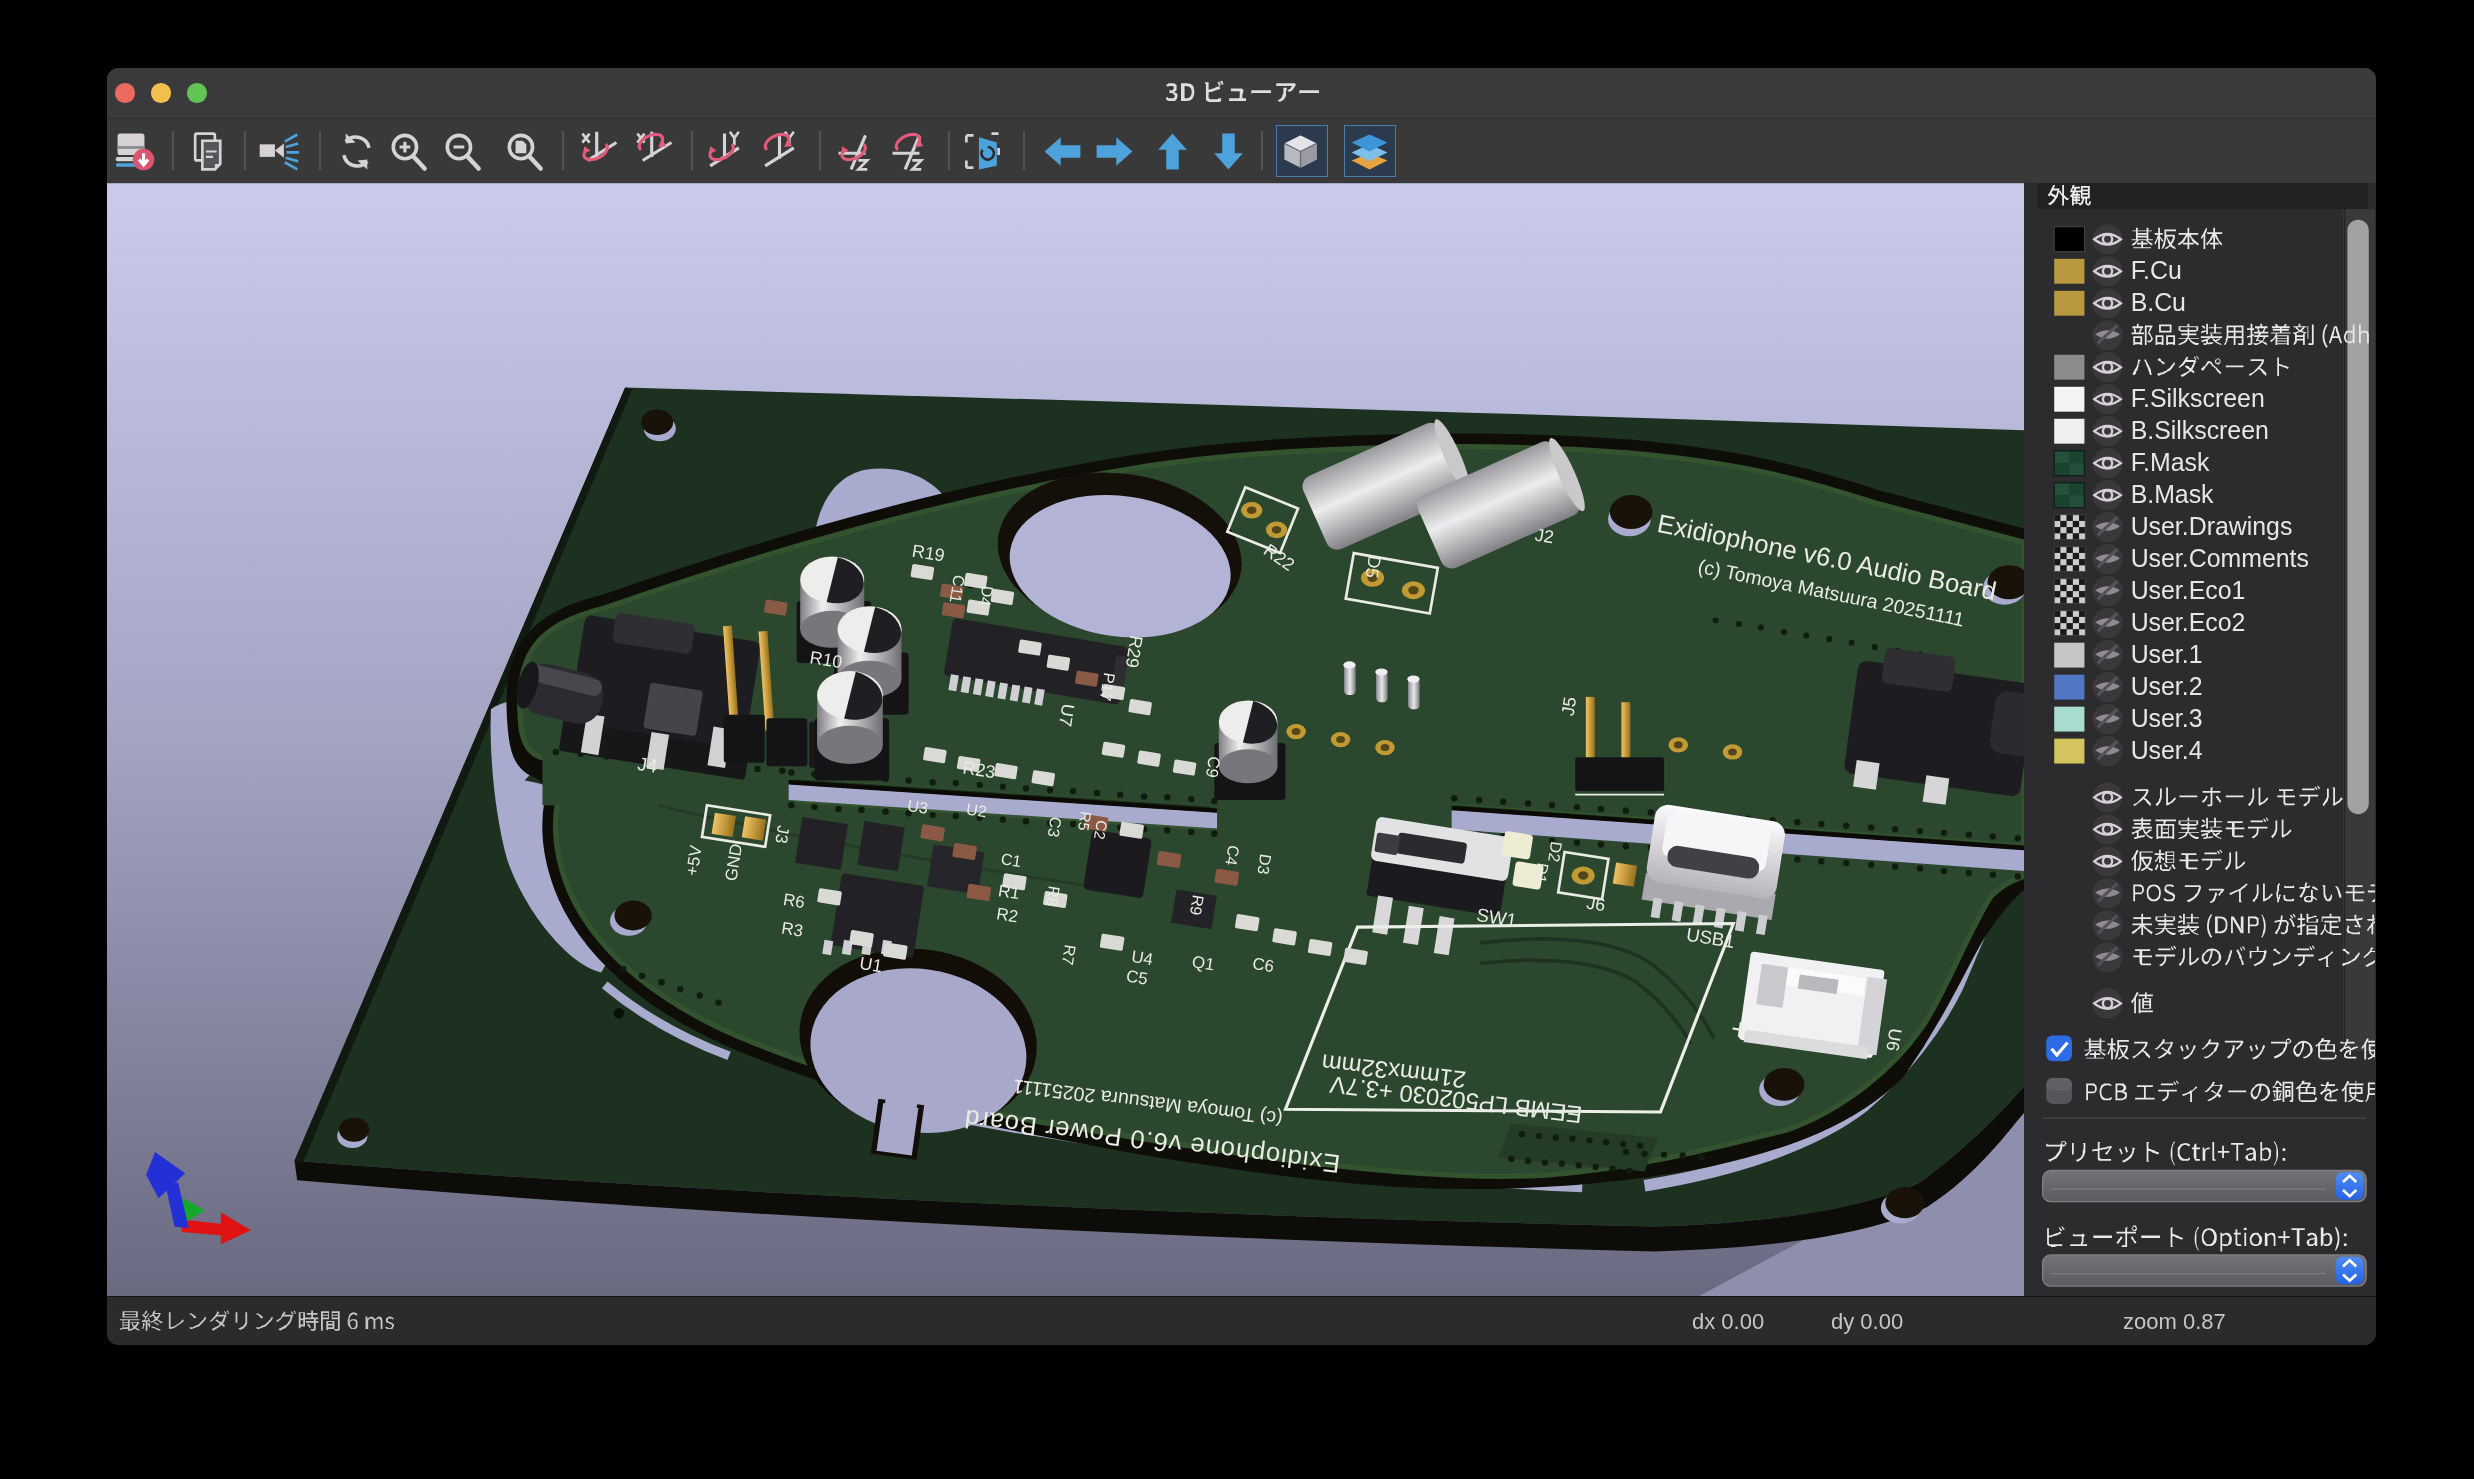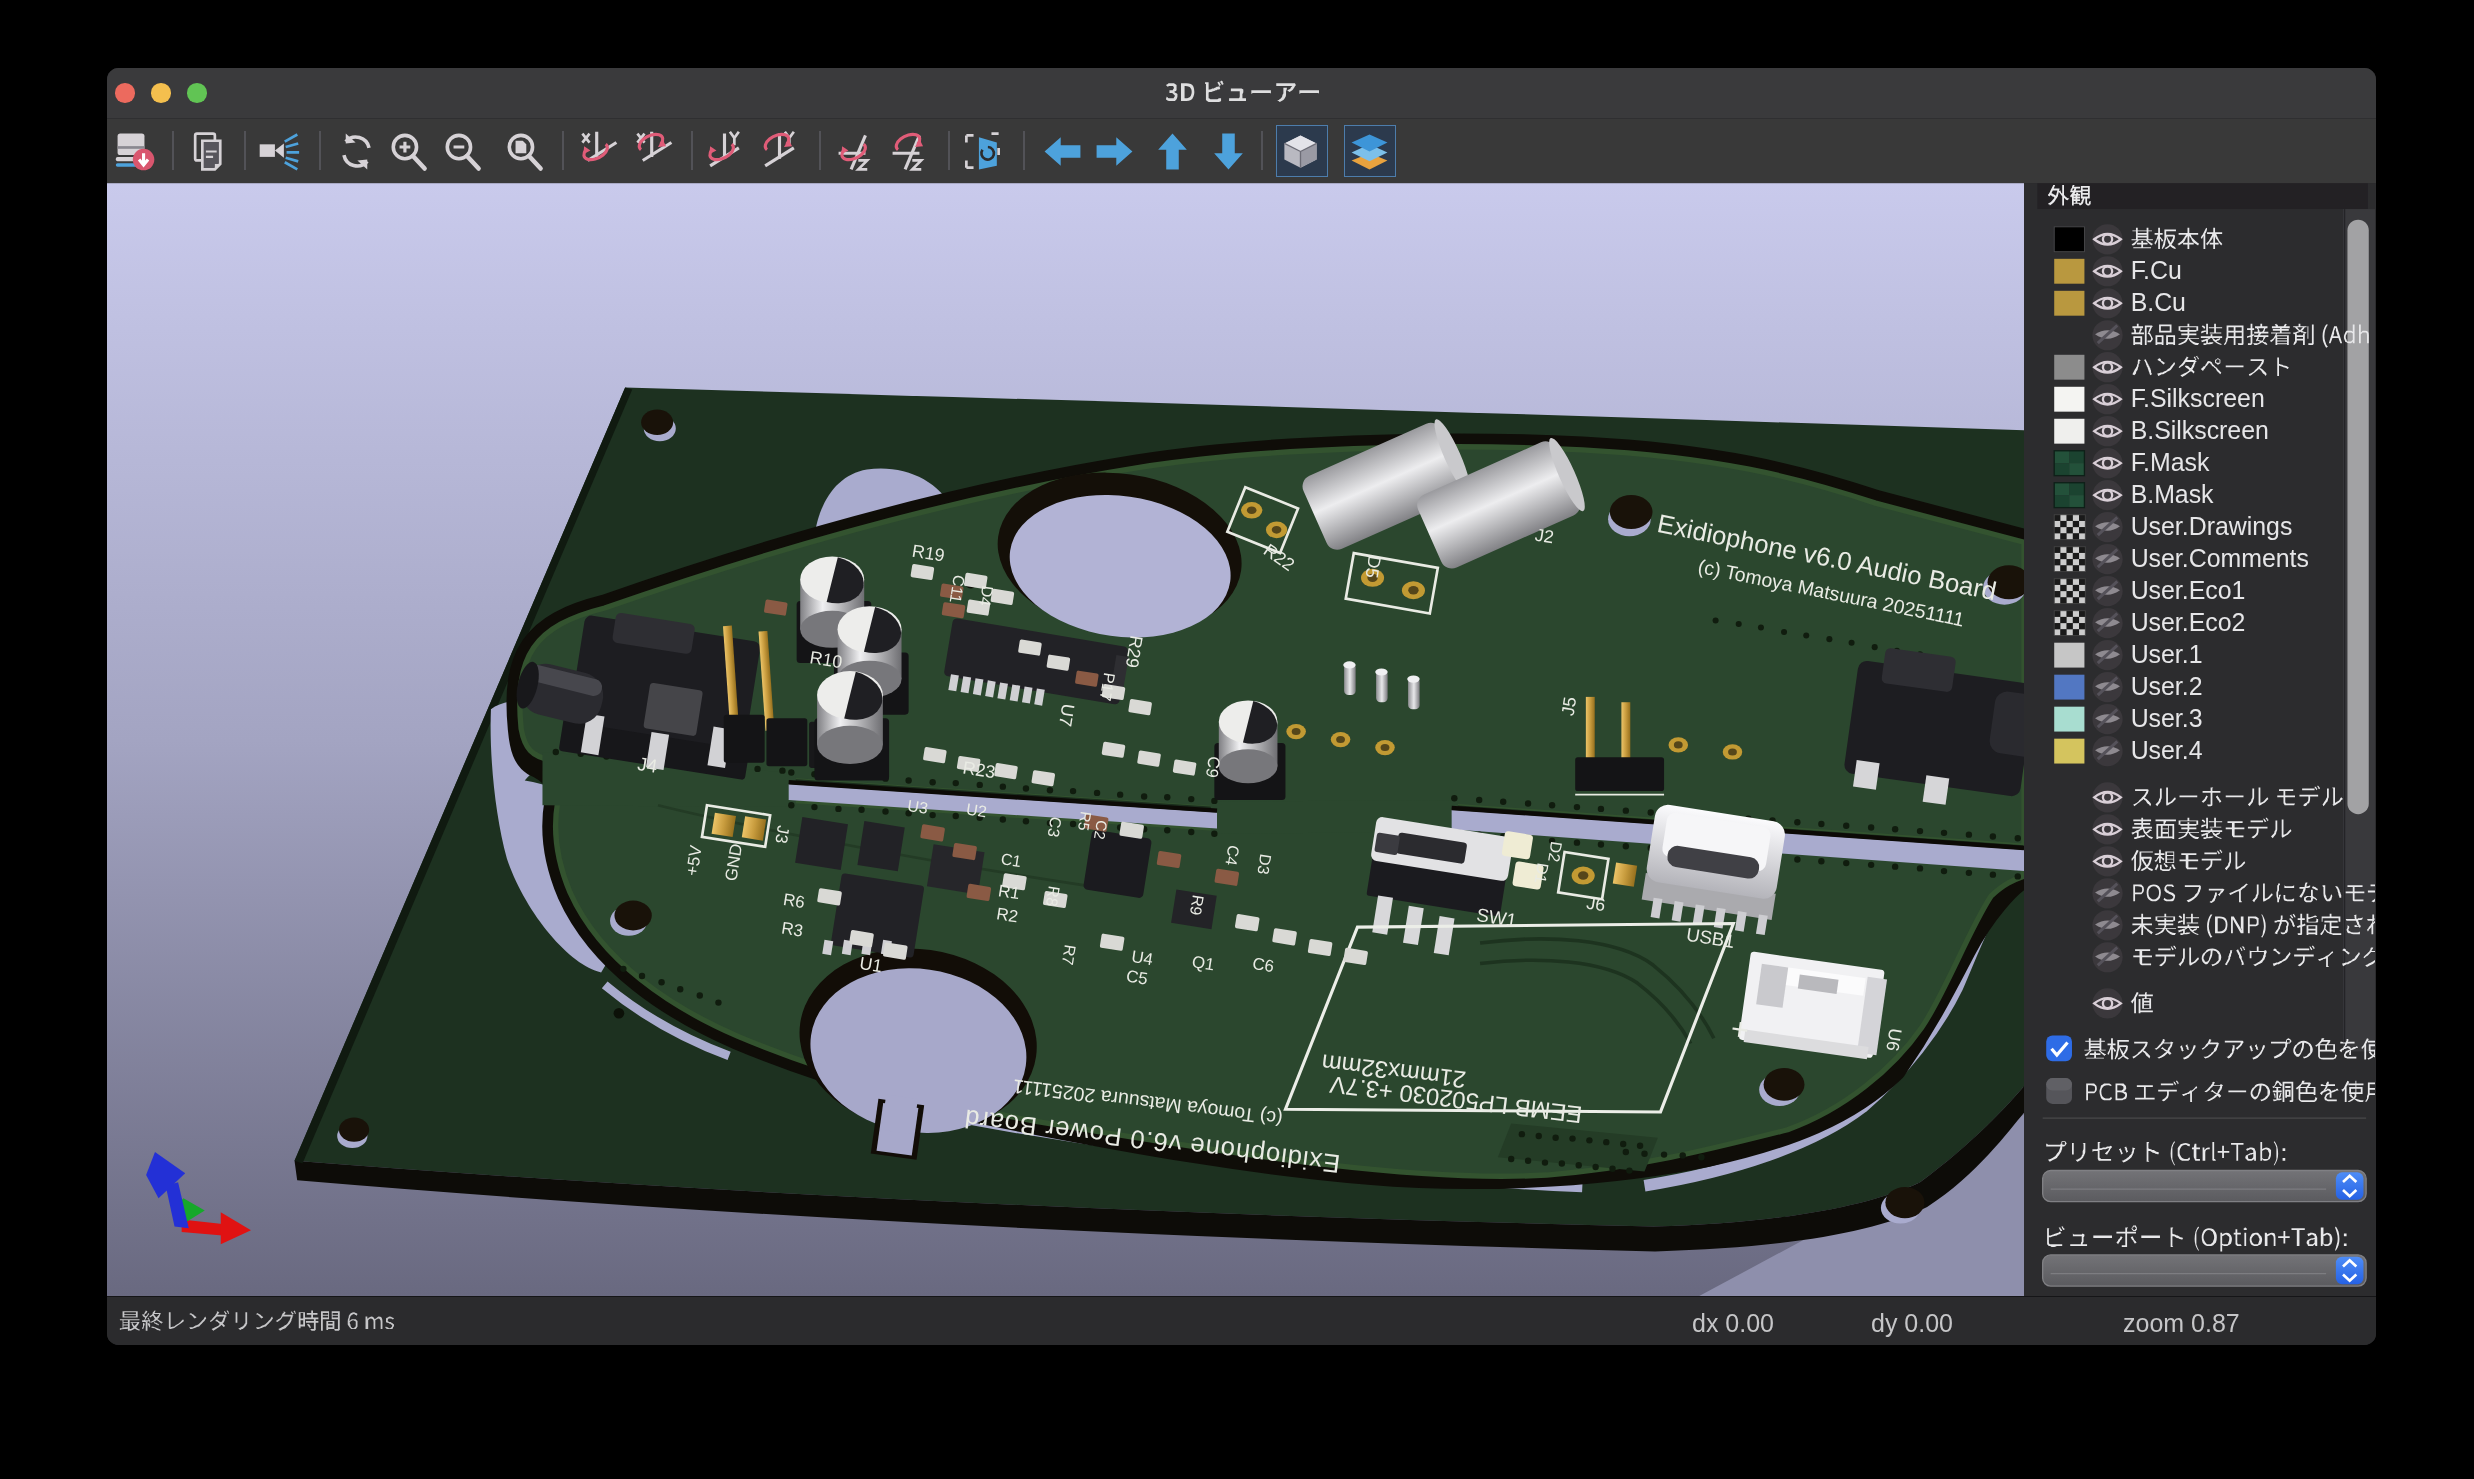--- a/index.html
+++ b/index.html
@@ -5,21 +5,21 @@
 #win{position:absolute;left:107px;top:68px;width:2269px;height:1277px;border-radius:11.6px;background:#2c2c2e;overflow:hidden}
 #titlebar{position:absolute;left:0;top:0;width:100%;height:50px;background:#3a3a3c}
 #toolbar{position:absolute;left:0;top:50px;width:100%;height:65px;background:#393939;border-top:1.8px solid #2f2f31}
 #main{position:absolute;left:0;top:115px;width:100%;height:1114px;background:#2c2c2e}
 #vp{position:absolute;left:0;top:0;width:1917px;height:1114px}
 #panel{position:absolute;left:1917px;top:0;width:351px;height:1114px;background:#2c2c2e;overflow:hidden}
 #statusbar{position:absolute;left:0;top:1228px;width:100%;height:49px;background:#2b2b2d;border-top:1.8px solid #151517}
 .tl{position:absolute;top:15px;width:19.6px;height:19.6px;border-radius:50%}
 .sep{position:absolute;top:12.4px;width:1.8px;height:39px;background:#525257}
 .icon{position:absolute;top:10.7px}
-.st{position:absolute;top:11.6px;color:#c6c6c8;font-size:25px}
+.st{position:absolute;top:11.6px;color:#c6c6c8;font-size:22px}
 </style></head><body>
 <div id="win">
  <div id="titlebar">
 <div class="tl" style="left:8px;background:#ec6a5e"></div>
 <div class="tl" style="left:44px;background:#f4bf4e"></div>
 <div class="tl" style="left:80px;background:#61c454"></div>
 <svg style="position:absolute;left:1058px;top:0" width="178" height="50" viewBox="0 0 200 56">
         <g transform="translate(0,37)">
           <path d="M7 0Q6 0 5 0Q3 -0 2 -1Q1 -2 1 -2L2 -5Q3 -4 4 -3Q6 -3 7 -3Q8 -3 9 -3Q10 -3 10 -4Q11 -5 11 -6Q11 -7 10 -7Q10 -8 8 -9Q7 -9 5 -9V-12Q7 -12 8 -12Q9 -12 9 -13Q10 -14 10 -15Q10 -16 9 -17Q8 -17 7 -17Q6 -17 5 -17Q4 -17 3 -16L1 -18Q3 -19 4 -20Q5 -20 7 -20Q9 -20 10 -20Q12 -19 13 -18Q13 -17 13 -15Q13 -13 13 -12Q12 -11 10 -10V-10Q11 -10 12 -9Q13 -9 14 -8Q14 -7 14 -5Q14 -4 13 -2Q12 -1 11 -0Q9 0 7 0Z M18 0V-20H24Q27 -20 29 -19Q31 -18 32 -16Q33 -13 33 -10Q33 -7 32 -5Q31 -2 29 -1Q27 0 24 0ZM22 -3H23Q25 -3 27 -4Q28 -4 29 -6Q30 -8 30 -10Q30 -13 29 -14Q28 -16 27 -16Q25 -17 23 -17H22Z M61 -22Q61 -21 61 -21Q62 -20 62 -19Q63 -18 63 -18L61 -17Q60 -18 60 -19Q59 -20 59 -21ZM64 -23Q64 -22 65 -22Q65 -21 65 -20Q66 -20 66 -19L64 -18Q64 -19 63 -20Q62 -21 62 -22ZM49 -21Q49 -20 49 -19Q49 -19 49 -18Q49 -18 49 -17Q49 -16 49 -14Q49 -13 49 -11Q49 -10 49 -8Q49 -7 49 -6Q49 -5 49 -4Q49 -3 49 -3Q50 -3 51 -2Q51 -2 52 -2Q53 -2 54 -2Q55 -2 56 -2Q57 -2 59 -2Q60 -3 61 -3Q62 -3 63 -3V0Q62 1 60 1Q59 1 57 1Q55 1 54 1Q52 1 51 1Q50 1 49 1Q47 0 46 -1Q46 -1 46 -3Q46 -4 46 -5Q46 -6 46 -8Q46 -10 46 -11Q46 -13 46 -14Q46 -15 46 -17Q46 -18 46 -18Q46 -18 46 -19Q45 -19 45 -20Q45 -20 45 -21ZM47 -12Q49 -13 50 -13Q52 -13 53 -14Q55 -14 56 -15Q57 -15 58 -16Q59 -16 60 -16Q60 -17 61 -17L62 -14Q62 -14 61 -13Q60 -13 59 -13Q58 -12 57 -12Q55 -11 54 -11Q52 -10 50 -10Q49 -9 47 -9Z M88 -13Q88 -13 88 -12Q88 -12 88 -12Q88 -11 88 -10Q88 -9 87 -8Q87 -7 87 -6Q87 -4 87 -3Q87 -2 86 -2H83Q83 -2 83 -3Q84 -4 84 -5Q84 -6 84 -7Q84 -8 84 -9Q84 -10 84 -11Q84 -11 83 -11Q82 -11 81 -11Q80 -11 79 -11Q78 -11 78 -11Q77 -11 77 -11Q76 -11 75 -11Q75 -11 74 -11V-14Q75 -14 75 -14Q75 -14 76 -14Q76 -14 77 -14Q77 -14 78 -14Q79 -14 79 -14Q80 -14 81 -14Q82 -14 83 -14Q84 -14 84 -14Q84 -14 85 -14Q85 -14 85 -14Q86 -14 86 -14ZM72 -3Q72 -3 73 -3Q74 -3 74 -3Q75 -3 76 -3Q77 -3 78 -3Q80 -3 82 -3Q83 -3 85 -3Q86 -3 87 -3Q88 -3 89 -3Q89 -3 90 -3Q91 -3 91 -3V0Q91 0 90 0Q90 0 89 0Q89 0 89 0Q88 0 87 0Q86 0 85 0Q83 0 81 0Q80 0 78 0Q77 0 76 0Q75 0 74 0Q74 0 73 0Q72 0 72 0Z M97 -12Q98 -12 99 -12Q99 -12 100 -12Q101 -12 102 -12Q102 -12 103 -12Q104 -12 105 -12Q107 -12 108 -12Q109 -12 110 -12Q112 -12 113 -12Q114 -12 115 -12Q116 -12 116 -12Q117 -12 118 -12Q119 -12 119 -12V-8Q119 -9 118 -9Q117 -9 116 -9Q116 -9 115 -9Q114 -9 113 -9Q112 -9 110 -9Q109 -9 108 -9Q107 -9 105 -9Q104 -9 103 -9Q102 -9 102 -9Q100 -9 99 -9Q98 -9 97 -8Z M147 -18Q147 -18 147 -18Q147 -17 146 -17Q146 -16 145 -15Q144 -13 143 -12Q141 -11 140 -10L137 -12Q138 -12 139 -13Q140 -13 141 -14Q141 -15 142 -16Q142 -16 143 -17Q142 -17 141 -17Q141 -17 139 -17Q138 -17 137 -17Q135 -17 134 -17Q133 -17 131 -17Q130 -17 129 -17Q129 -17 128 -17Q127 -17 127 -17Q126 -17 125 -17V-20Q126 -20 127 -20Q127 -20 128 -20Q129 -20 129 -20Q130 -20 132 -20Q133 -20 134 -20Q136 -20 137 -20Q139 -20 140 -20Q141 -20 142 -20Q143 -20 143 -20Q143 -20 144 -20Q144 -20 145 -20Q145 -20 146 -20ZM137 -15Q137 -13 136 -11Q136 -9 136 -7Q136 -5 135 -4Q134 -2 133 -1Q131 0 129 1L126 -1Q127 -1 128 -1Q128 -2 129 -2Q130 -3 131 -4Q132 -5 132 -7Q133 -8 133 -9Q133 -11 133 -12Q133 -13 133 -13Q133 -14 133 -15Z M151 -12Q152 -12 153 -12Q153 -12 154 -12Q155 -12 156 -12Q156 -12 157 -12Q158 -12 159 -12Q161 -12 162 -12Q163 -12 164 -12Q166 -12 167 -12Q168 -12 169 -12Q170 -12 170 -12Q171 -12 172 -12Q173 -12 173 -12V-8Q173 -9 172 -9Q171 -9 170 -9Q170 -9 169 -9Q168 -9 167 -9Q166 -9 164 -9Q163 -9 162 -9Q161 -9 159 -9Q158 -9 157 -9Q156 -9 156 -9Q154 -9 153 -9Q152 -9 151 -8Z" fill="#dededf"></path>
         </g>
@@ -963,16 +963,16 @@
           <path d="M359,1219 l7.5,-7 l7.5,7 M359,1228 l7.5,7 l7.5,-7" stroke="#fff" stroke-width="3" fill="none"></path>
 </svg></div>
     </div>
  <div id="statusbar">
 <svg style="position:absolute;left:11.6px;top:0" width="356" height="49" viewBox="0 0 400 55">
         <g transform="translate(0,36)">
           <path d="M6 -16V-14H19V-16ZM6 -19V-17H19V-19ZM4 -20H21V-13H4ZM1 -11H23V-10H1ZM13 -8H21V-7H13ZM5 -8H11V-7H5ZM5 -5H11V-4H5ZM15 -7Q16 -4 19 -2Q21 -0 24 1Q24 1 24 1Q23 1 23 1Q23 2 23 2Q20 1 17 -1Q15 -3 14 -6ZM21 -8H21L22 -8L23 -8Q22 -5 20 -3Q19 -1 17 -0Q15 1 13 2Q13 2 12 1Q12 1 12 0Q13 -0 15 -1Q16 -2 17 -3Q18 -4 19 -5Q20 -6 21 -8ZM1 -1Q2 -1 4 -1Q6 -2 7 -2Q9 -2 11 -2L11 -1Q8 -0 6 0Q3 0 1 1ZM10 -11H12V2H10ZM4 -11H5V-1H4Z M39 -7 40 -8Q41 -7 42 -7Q43 -6 44 -6Q45 -5 45 -5L44 -4Q44 -4 43 -5Q42 -5 41 -6Q40 -6 39 -7ZM36 -2 37 -3Q39 -3 40 -2Q41 -2 43 -1Q44 -1 45 -0Q46 0 47 1L46 2Q45 1 43 1Q42 -0 40 -1Q38 -1 36 -2ZM40 -21 41 -21Q41 -19 39 -17Q38 -14 35 -13Q35 -13 35 -13Q35 -13 35 -13Q34 -14 34 -14Q35 -15 37 -16Q38 -17 38 -19Q39 -20 40 -21ZM39 -18H46V-17H38ZM46 -18H46L46 -18L47 -18Q46 -15 45 -13Q43 -11 41 -9Q38 -8 36 -7Q36 -7 36 -7Q36 -7 35 -8Q35 -8 35 -8Q37 -9 39 -10Q41 -12 43 -14Q45 -16 46 -18ZM39 -17Q40 -15 42 -13Q43 -11 45 -10Q47 -9 49 -8Q49 -8 49 -7Q49 -7 48 -7Q48 -7 48 -6Q46 -7 44 -9Q42 -10 40 -12Q39 -14 37 -16ZM30 -21 32 -20Q31 -19 31 -18Q30 -17 29 -17Q29 -16 28 -15L27 -16Q28 -16 28 -17Q29 -18 29 -19Q30 -20 30 -21ZM33 -18 34 -17Q33 -16 32 -14Q31 -13 30 -11Q29 -10 28 -9L27 -9Q28 -10 29 -11Q29 -12 30 -14Q31 -15 32 -16Q32 -17 33 -18ZM26 -16 27 -17Q28 -16 28 -16Q29 -15 30 -14Q30 -14 31 -13L30 -12Q29 -12 29 -13Q28 -14 27 -14Q27 -15 26 -16ZM32 -12 33 -13Q34 -12 34 -11Q35 -10 35 -9Q35 -9 35 -8L34 -7Q34 -8 34 -9Q33 -10 33 -11Q32 -12 32 -12ZM26 -10Q27 -10 30 -10Q32 -10 34 -10L34 -9Q32 -8 30 -8Q28 -8 26 -8ZM32 -6 34 -7Q34 -6 35 -5Q35 -3 35 -2L34 -2Q34 -3 33 -4Q33 -5 32 -6ZM27 -7 29 -6Q29 -5 28 -3Q28 -1 27 -0Q27 -0 27 -0Q26 -0 26 -1Q26 -1 26 -1Q26 -2 27 -3Q27 -5 27 -7ZM30 -9H32V2H30Z M56 -1Q56 -1 56 -1Q56 -2 56 -2Q56 -2 56 -3Q56 -4 56 -6Q56 -7 56 -9Q56 -10 56 -12Q56 -13 56 -15Q56 -16 56 -16Q56 -17 56 -17Q56 -18 56 -18Q56 -18 56 -19H58Q58 -18 58 -18Q58 -17 58 -16Q58 -16 58 -15Q58 -14 58 -13Q58 -11 58 -10Q58 -9 58 -8Q58 -6 58 -5Q58 -4 58 -3Q58 -2 58 -2Q60 -3 62 -3Q63 -4 65 -5Q67 -6 69 -8Q70 -9 72 -11L73 -9Q70 -6 66 -4Q63 -1 58 0Q58 0 58 0Q57 0 57 0Z M81 -18Q81 -18 82 -17Q83 -17 84 -16Q85 -15 86 -14Q87 -14 87 -13L85 -12Q85 -12 84 -13Q83 -13 83 -14Q82 -15 81 -16Q80 -16 79 -17ZM79 -2Q81 -2 83 -2Q84 -3 86 -4Q87 -4 89 -5Q90 -6 92 -8Q94 -10 95 -11Q96 -13 97 -14L98 -12Q97 -11 96 -9Q95 -8 93 -6Q92 -5 90 -3Q88 -3 87 -2Q85 -1 84 -1Q82 0 80 0Z M119 -20Q119 -20 120 -19Q120 -18 121 -18Q121 -17 121 -17L120 -16Q119 -17 119 -18Q118 -19 118 -20ZM122 -21Q122 -21 123 -20Q123 -19 123 -19Q124 -18 124 -18L123 -17Q122 -18 122 -19Q121 -20 121 -21ZM110 -11Q111 -10 112 -9Q113 -8 115 -8Q116 -7 117 -6Q118 -5 119 -4L118 -2Q117 -3 116 -4Q115 -5 113 -6Q112 -7 111 -8Q109 -9 108 -9ZM121 -15Q121 -15 121 -15Q121 -14 120 -14Q120 -13 119 -11Q119 -10 118 -8Q117 -7 116 -6Q114 -3 112 -2Q109 0 106 2L104 0Q106 -1 108 -2Q110 -3 112 -4Q113 -5 114 -7Q115 -8 116 -9Q117 -11 117 -12Q118 -13 118 -14H109L110 -16H118Q118 -16 119 -16Q119 -16 119 -16ZM113 -19Q112 -19 112 -18Q112 -17 111 -17Q111 -16 110 -14Q108 -12 107 -11Q105 -9 103 -8L102 -9Q104 -10 105 -12Q107 -14 108 -15Q109 -17 110 -18Q110 -18 110 -19Q110 -19 110 -20Z M144 -19Q144 -19 144 -18Q144 -17 144 -17Q144 -16 144 -16Q144 -15 144 -14Q144 -13 144 -13Q144 -11 144 -9Q144 -7 144 -6Q143 -5 143 -4Q142 -3 142 -3Q141 -2 140 -1Q139 -0 138 0Q137 1 136 1L134 -1Q136 -1 137 -2Q139 -3 140 -4Q141 -5 141 -6Q142 -6 142 -7Q142 -8 142 -10Q142 -11 142 -13Q142 -13 142 -14Q142 -15 142 -16Q142 -16 142 -17Q142 -17 142 -18Q142 -19 142 -19ZM133 -19Q133 -18 133 -18Q133 -17 133 -17Q133 -17 133 -16Q133 -16 133 -15Q133 -14 133 -13Q133 -12 133 -11Q133 -10 133 -10Q133 -9 133 -9Q133 -8 133 -8Q133 -7 133 -7H131Q131 -7 131 -8Q131 -8 131 -9Q131 -9 131 -10Q131 -10 131 -11Q131 -12 131 -13Q131 -14 131 -15Q131 -16 131 -16Q131 -17 131 -17Q131 -17 131 -18Q131 -18 131 -19Z M156 -18Q156 -18 157 -17Q158 -17 159 -16Q160 -15 161 -14Q162 -14 162 -13L160 -12Q160 -12 159 -13Q158 -13 158 -14Q157 -15 156 -16Q155 -16 154 -17ZM154 -2Q156 -2 158 -2Q159 -3 161 -4Q162 -4 164 -5Q165 -6 167 -8Q169 -10 170 -11Q171 -13 172 -14L173 -12Q172 -11 171 -9Q170 -8 168 -6Q167 -5 165 -3Q163 -3 162 -2Q160 -1 159 -1Q157 0 155 0Z M194 -20Q194 -20 195 -19Q195 -18 196 -18Q196 -17 196 -17L195 -16Q194 -17 194 -18Q193 -19 193 -19ZM197 -21Q197 -21 198 -20Q198 -19 198 -19Q199 -18 199 -18L198 -17Q197 -18 197 -19Q196 -20 196 -20ZM196 -15Q196 -15 195 -14Q195 -14 195 -14Q195 -12 194 -11Q194 -9 193 -8Q192 -6 191 -5Q189 -3 187 -1Q184 0 181 2L179 0Q181 -1 183 -2Q185 -3 186 -4Q188 -5 189 -6Q190 -7 191 -9Q192 -10 192 -11Q193 -13 193 -14H184L185 -16Q185 -16 186 -16Q186 -16 188 -16Q189 -16 190 -16Q191 -16 191 -16Q192 -16 192 -16Q193 -16 193 -16Q194 -16 194 -16ZM187 -19Q187 -18 187 -18Q186 -17 186 -17Q186 -15 184 -14Q183 -12 182 -11Q180 -9 178 -8L176 -9Q178 -10 179 -11Q181 -12 182 -13Q183 -15 183 -16Q184 -17 184 -18Q185 -18 185 -18Q185 -19 185 -20Z M211 -18H223V-16H211ZM209 -13H224V-11H209ZM210 -9H224V-7H210ZM216 -21H218V-12H216ZM219 -12H221V-0Q221 1 221 1Q220 1 220 2Q219 2 218 2Q217 2 216 2Q216 2 216 1Q215 1 215 0Q216 0 217 0Q218 0 219 0Q219 0 219 0Q219 0 219 -0ZM211 -5 213 -6Q213 -5 214 -5Q215 -4 215 -3Q216 -2 216 -2L214 -1Q214 -1 214 -2Q213 -3 212 -4Q212 -5 211 -5ZM203 -19H209V-3H203V-5H207V-18H203ZM203 -12H208V-10H203ZM202 -19H204V-1H202Z M234 -6H241V-4H234ZM234 -9H242V-0H234V-2H240V-8H234ZM233 -9H235V1H233ZM228 -16H235V-15H228ZM240 -16H247V-15H240ZM246 -20H248V-0Q248 0 248 1Q247 1 247 2Q246 2 245 2Q244 2 243 2Q243 2 242 1Q242 1 242 1Q242 0 242 0Q243 0 243 0Q244 0 245 0Q245 0 245 0Q246 0 246 -0Q246 -0 246 -0ZM228 -20H236V-11H228V-13H235V-18H228ZM247 -20V-18H240V-13H247V-11H239V-20ZM227 -20H229V2H227Z M263 0Q262 0 261 -0Q260 -1 259 -2Q258 -3 257 -5Q257 -6 257 -9Q257 -11 258 -13Q258 -15 259 -16Q260 -18 261 -18Q262 -19 264 -19Q265 -19 266 -18Q267 -18 268 -17L267 -15Q266 -16 265 -16Q265 -17 264 -17Q263 -17 262 -16Q260 -15 260 -14Q259 -12 259 -9Q259 -6 260 -5Q260 -3 261 -2Q262 -1 263 -1Q264 -1 265 -2Q265 -3 266 -3Q266 -4 266 -6Q266 -7 266 -8Q266 -9 265 -9Q264 -10 263 -10Q262 -10 261 -9Q260 -9 259 -7L259 -9Q260 -10 260 -10Q261 -11 262 -11Q263 -11 263 -11Q265 -11 266 -11Q267 -10 268 -9Q268 -8 268 -6Q268 -4 268 -3Q267 -1 266 -0Q265 0 263 0Z M277 0V-14H279L279 -12H280Q280 -13 281 -13Q283 -14 284 -14Q285 -14 286 -13Q287 -13 287 -11Q289 -12 290 -13Q291 -14 292 -14Q294 -14 295 -13Q296 -11 296 -9V0H294V-8Q294 -10 293 -11Q293 -12 291 -12Q291 -12 290 -11Q289 -11 288 -10V0H286V-8Q286 -10 285 -11Q284 -12 283 -12Q282 -12 281 -11Q281 -11 280 -10V0Z M304 0Q303 0 301 -0Q300 -1 299 -2L300 -3Q301 -2 302 -2Q303 -1 304 -1Q305 -1 306 -2Q307 -3 307 -4Q307 -4 306 -5Q306 -5 305 -6Q304 -6 304 -6Q303 -7 302 -7Q301 -7 300 -8Q300 -9 300 -10Q300 -11 300 -12Q301 -13 302 -13Q303 -14 304 -14Q306 -14 307 -13Q308 -13 309 -12L308 -11Q307 -11 306 -12Q305 -12 304 -12Q303 -12 303 -12Q302 -11 302 -10Q302 -10 302 -9Q303 -9 303 -8Q304 -8 305 -8Q306 -8 306 -7Q307 -7 308 -6Q308 -6 309 -5Q309 -5 309 -4Q309 -3 308 -2Q308 -1 307 -0Q306 0 304 0Z" fill="#c6c6c8"></path>
         </g>
       </svg>
 <div class="st" style="left:1585px">dx 0.00</div>
-<div class="st" style="left:1764px">dy 0.00</div>
+<div class="st" style="left:1724px">dy 0.00</div>
 <div class="st" style="left:2016px">zoom 0.87</div>
 </div>
 </div>
 
 </body></html>

